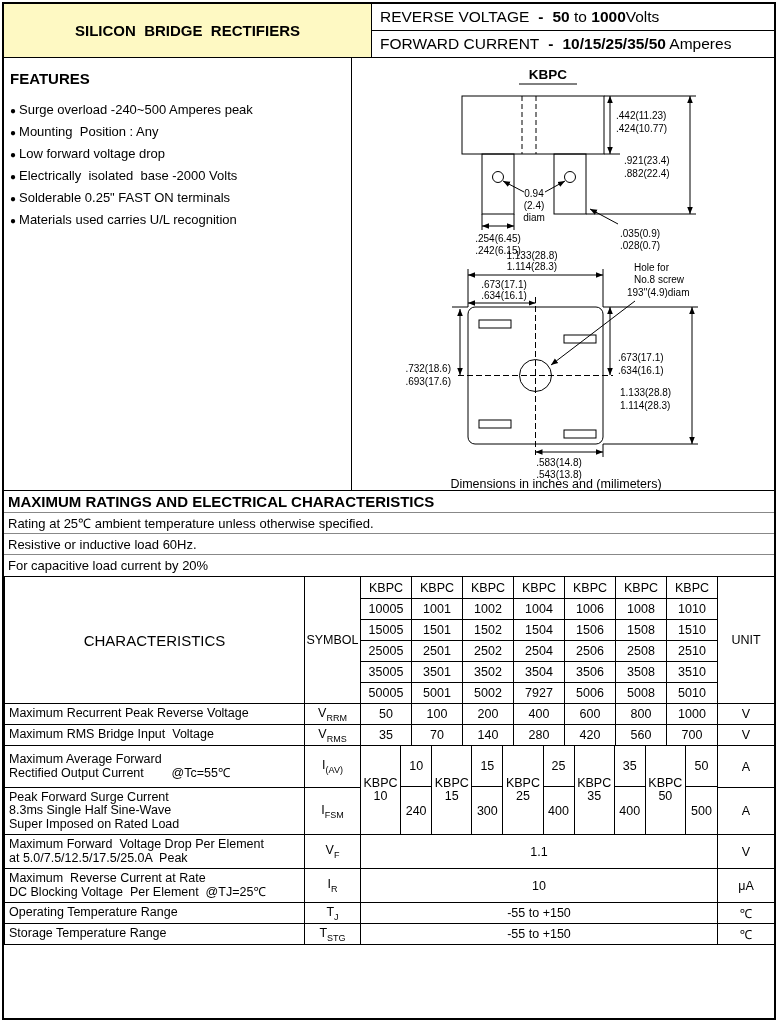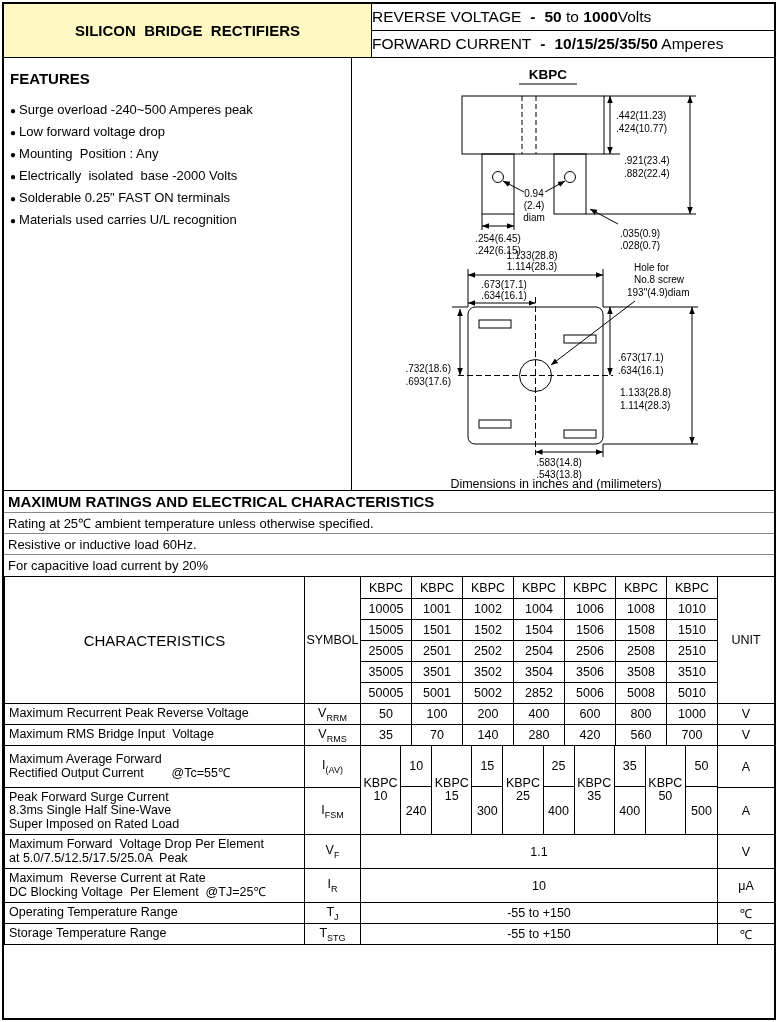--- a/index.html
+++ b/index.html
@@ -7,21 +7,21 @@
     font-family:"Liberation Sans", sans-serif; }
   .page { position:relative; margin:2px; width:774px; height:1018px;
     border:2px solid #000; background:#fff; }
 
   
   .top { display:flex; height:54px; border-bottom:1px solid #000; }
   .title-box { width:368px; background:#fef9c3; border-right:1px solid #000;
     display:flex; align-items:center; justify-content:center;
     font-weight:bold; font-size:15px; white-space:pre; }
   .ratings-box { flex:1; display:flex; flex-direction:column; }
-  .rating-line { flex:1; display:flex; align-items:center; 
+  .rating-line { flex:1; display:flex; align-items:center; padding-left:8px;
     font-size:15.5px; white-space:pre; }
   .rating-line.rl1 { border-bottom:1px solid #000; }
   .rating-line .dash { margin:0 9px; }
   .rating-line .b { font-weight:bold; }
 
   
   .mid { display:flex; height:433px; border-bottom:1px solid #000; }
   .features-col { width:348px; border-right:1px solid #000; padding:8px 6px; }
   .features-title { font-weight:bold; font-size:15px; margin:4px 0 16px 0; }
   .feature { font-size:13px; line-height:13px; margin-bottom:8px; white-space:pre; }
@@ -75,22 +75,22 @@
     <div class="ratings-box">
       <div class="rating-line rl1"><span>REVERSE VOLTAGE</span><span class="dash b">-</span><span class="b">50</span><span> to </span><span class="b">1000</span><span>Volts</span></div>
       <div class="rating-line"><span>FORWARD CURRENT</span><span class="dash b">-</span><span class="b">10/15/25/35/50</span><span> Amperes</span></div>
     </div>
   </div>
 
   <div class="mid">
     <div class="features-col">
       <div class="features-title">FEATURES</div>
       <div class="feature"><span class="bullet">●</span><span>Surge overload -240~500 Amperes peak</span></div>
+      <div class="feature"><span class="bullet">●</span><span>Mounting  Position : Any</span></div>
       <div class="feature"><span class="bullet">●</span><span>Low forward voltage drop</span></div>
-      <div class="feature"><span class="bullet">●</span><span>Mounting  Position : Any</span></div>
       <div class="feature"><span class="bullet">●</span><span>Electrically  isolated  base -2000 Volts</span></div>
       <div class="feature"><span class="bullet">●</span><span>Solderable 0.25" FAST ON terminals</span></div>
       <div class="feature"><span class="bullet">●</span><span>Materials used carries U/L recognition</span></div>
     </div>
 
     <div class="drawing-col">
       <svg width="402" height="433" viewBox="0 0 402 433">
         <defs>
           <marker id="arr" viewBox="0 0 10 10" refX="10" refY="5" markerWidth="7" markerHeight="7" orient="auto-start-reverse">
             <path d="M0,1 L10,5 L0,9 z" fill="#000"></path>
@@ -261,21 +261,21 @@
         <td>3502</td>
         <td>3504</td>
         <td>3506</td>
         <td>3508</td>
         <td>3510</td>
       </tr>
       <tr class="h21">
         <td>50005</td>
         <td>5001</td>
         <td>5002</td>
-        <td>2852</td>
+        <td>7927</td>
         <td>5006</td>
         <td>5008</td>
         <td>5010</td>
       </tr>
 
       <tr class="h21">
         <td class="desc">Maximum Recurrent Peak Reverse Voltage</td>
         <td><span>V</span><sub>RRM</sub></td>
         <td>50</td>
         <td>100</td>

